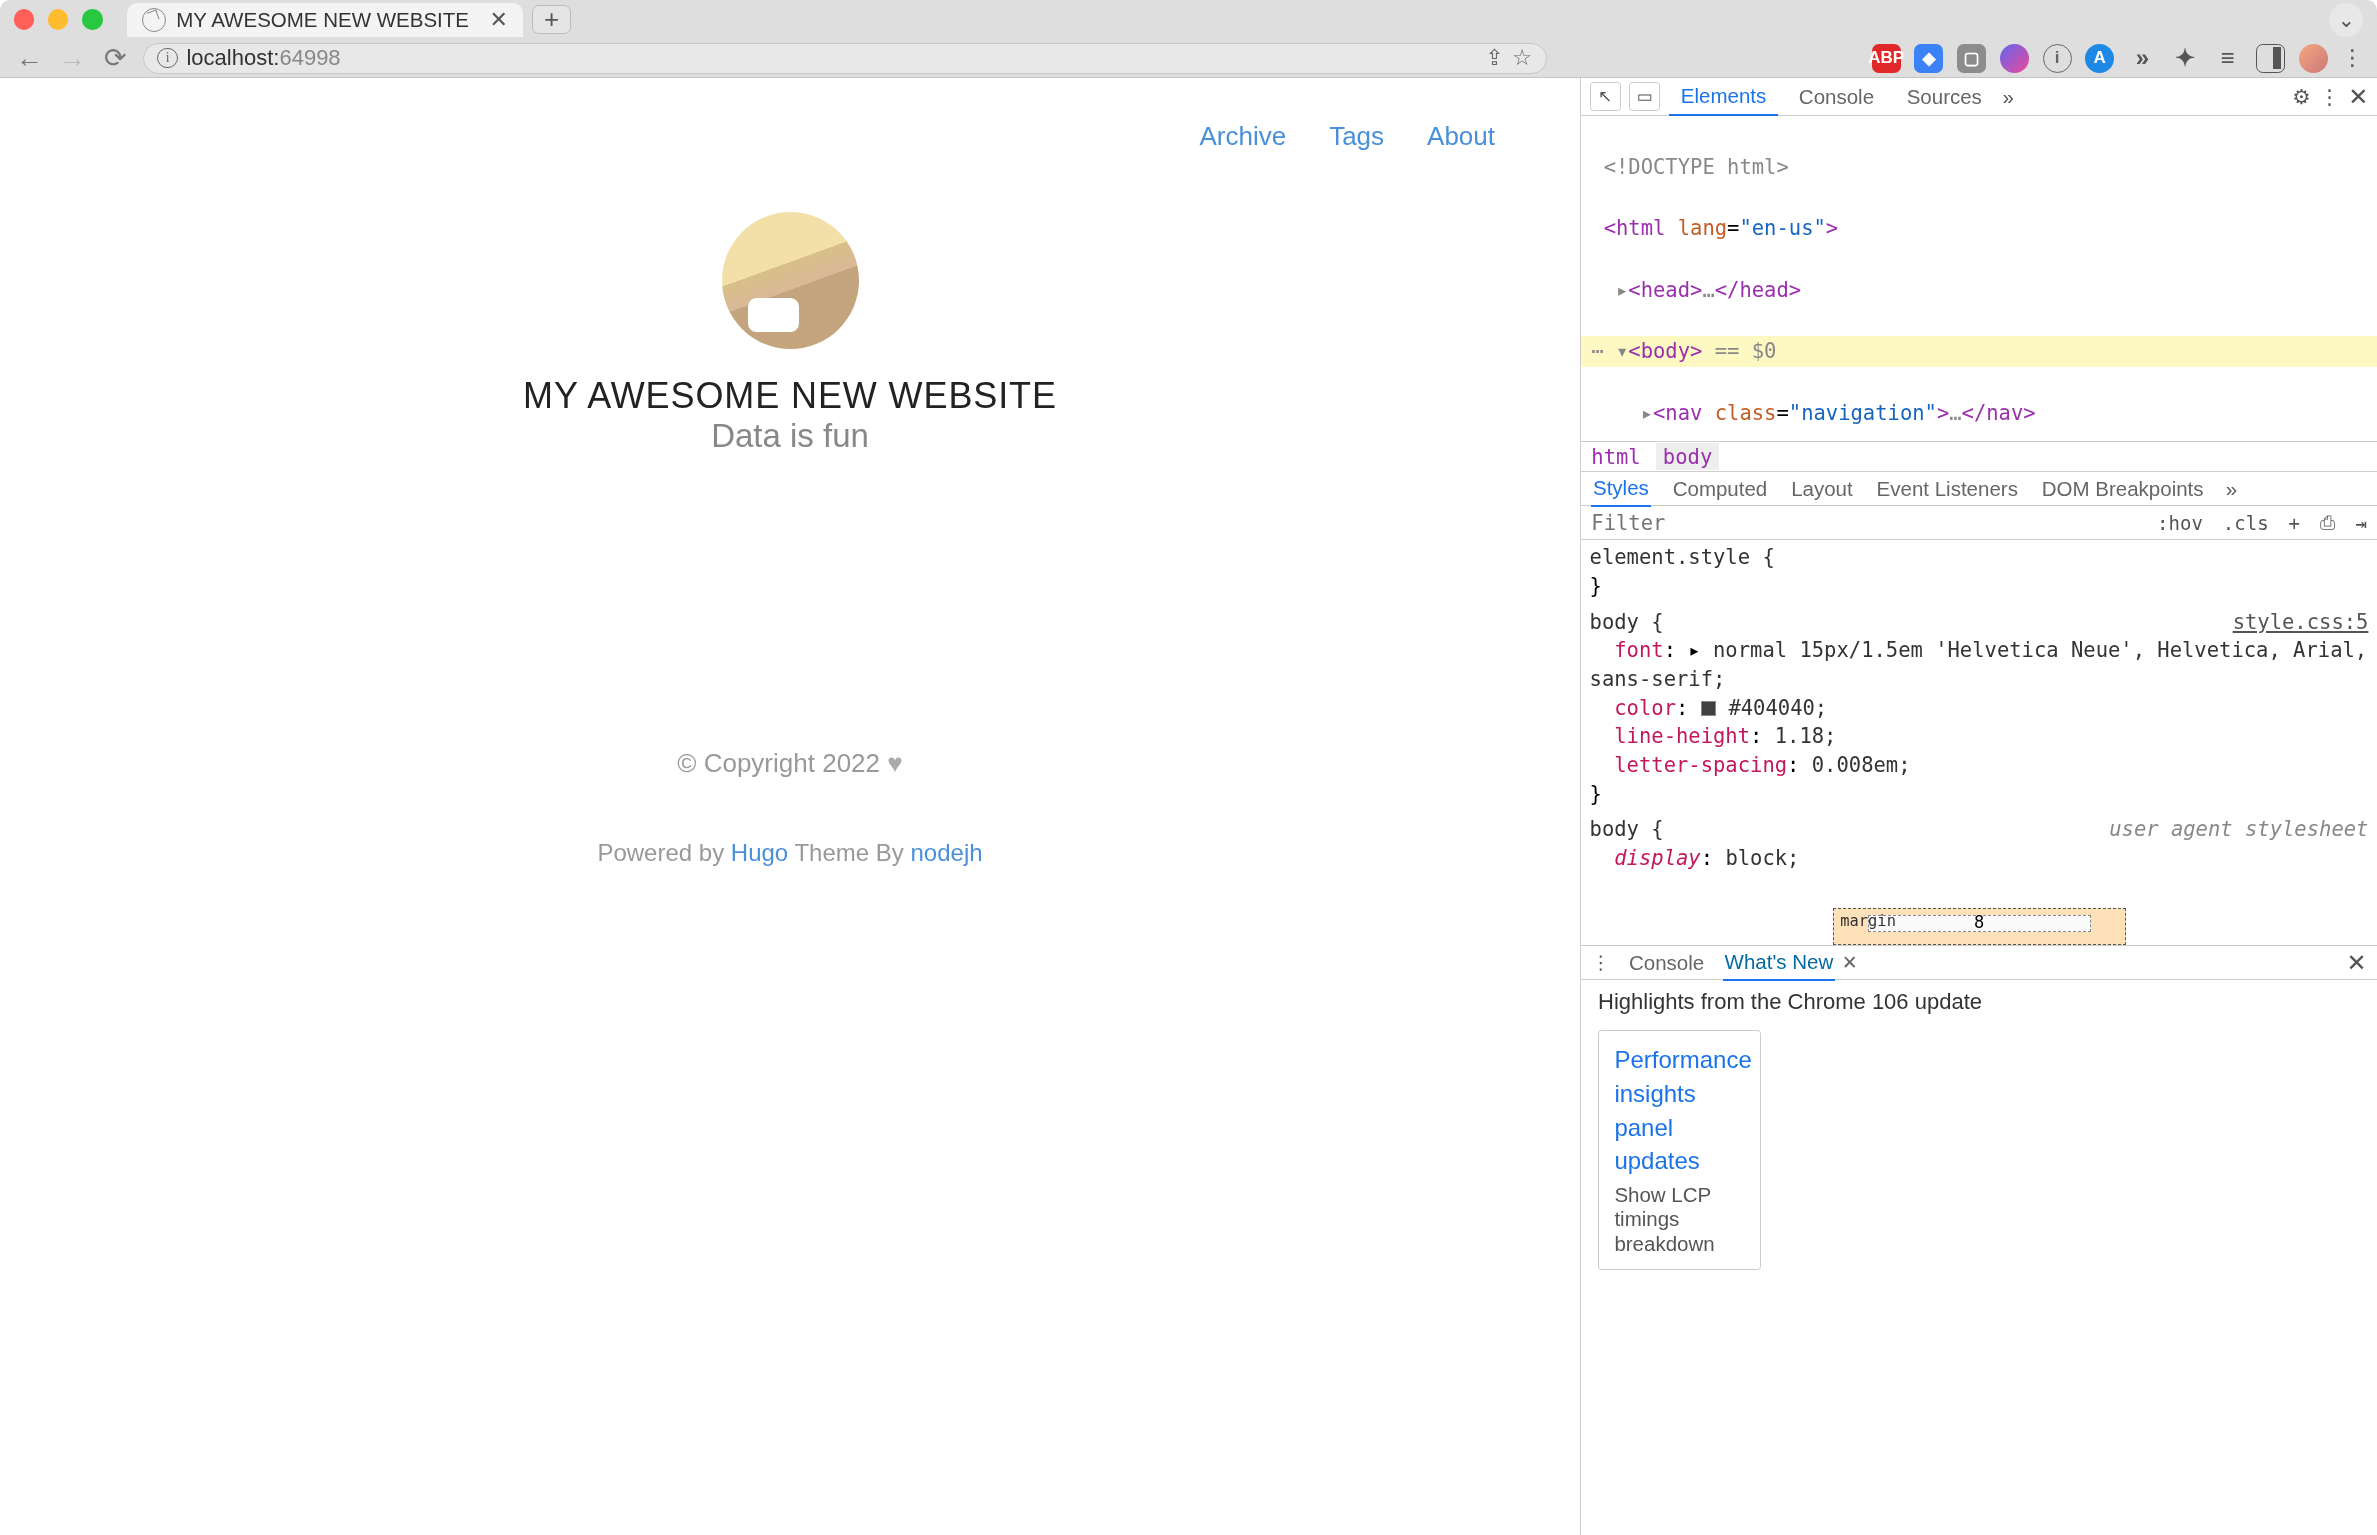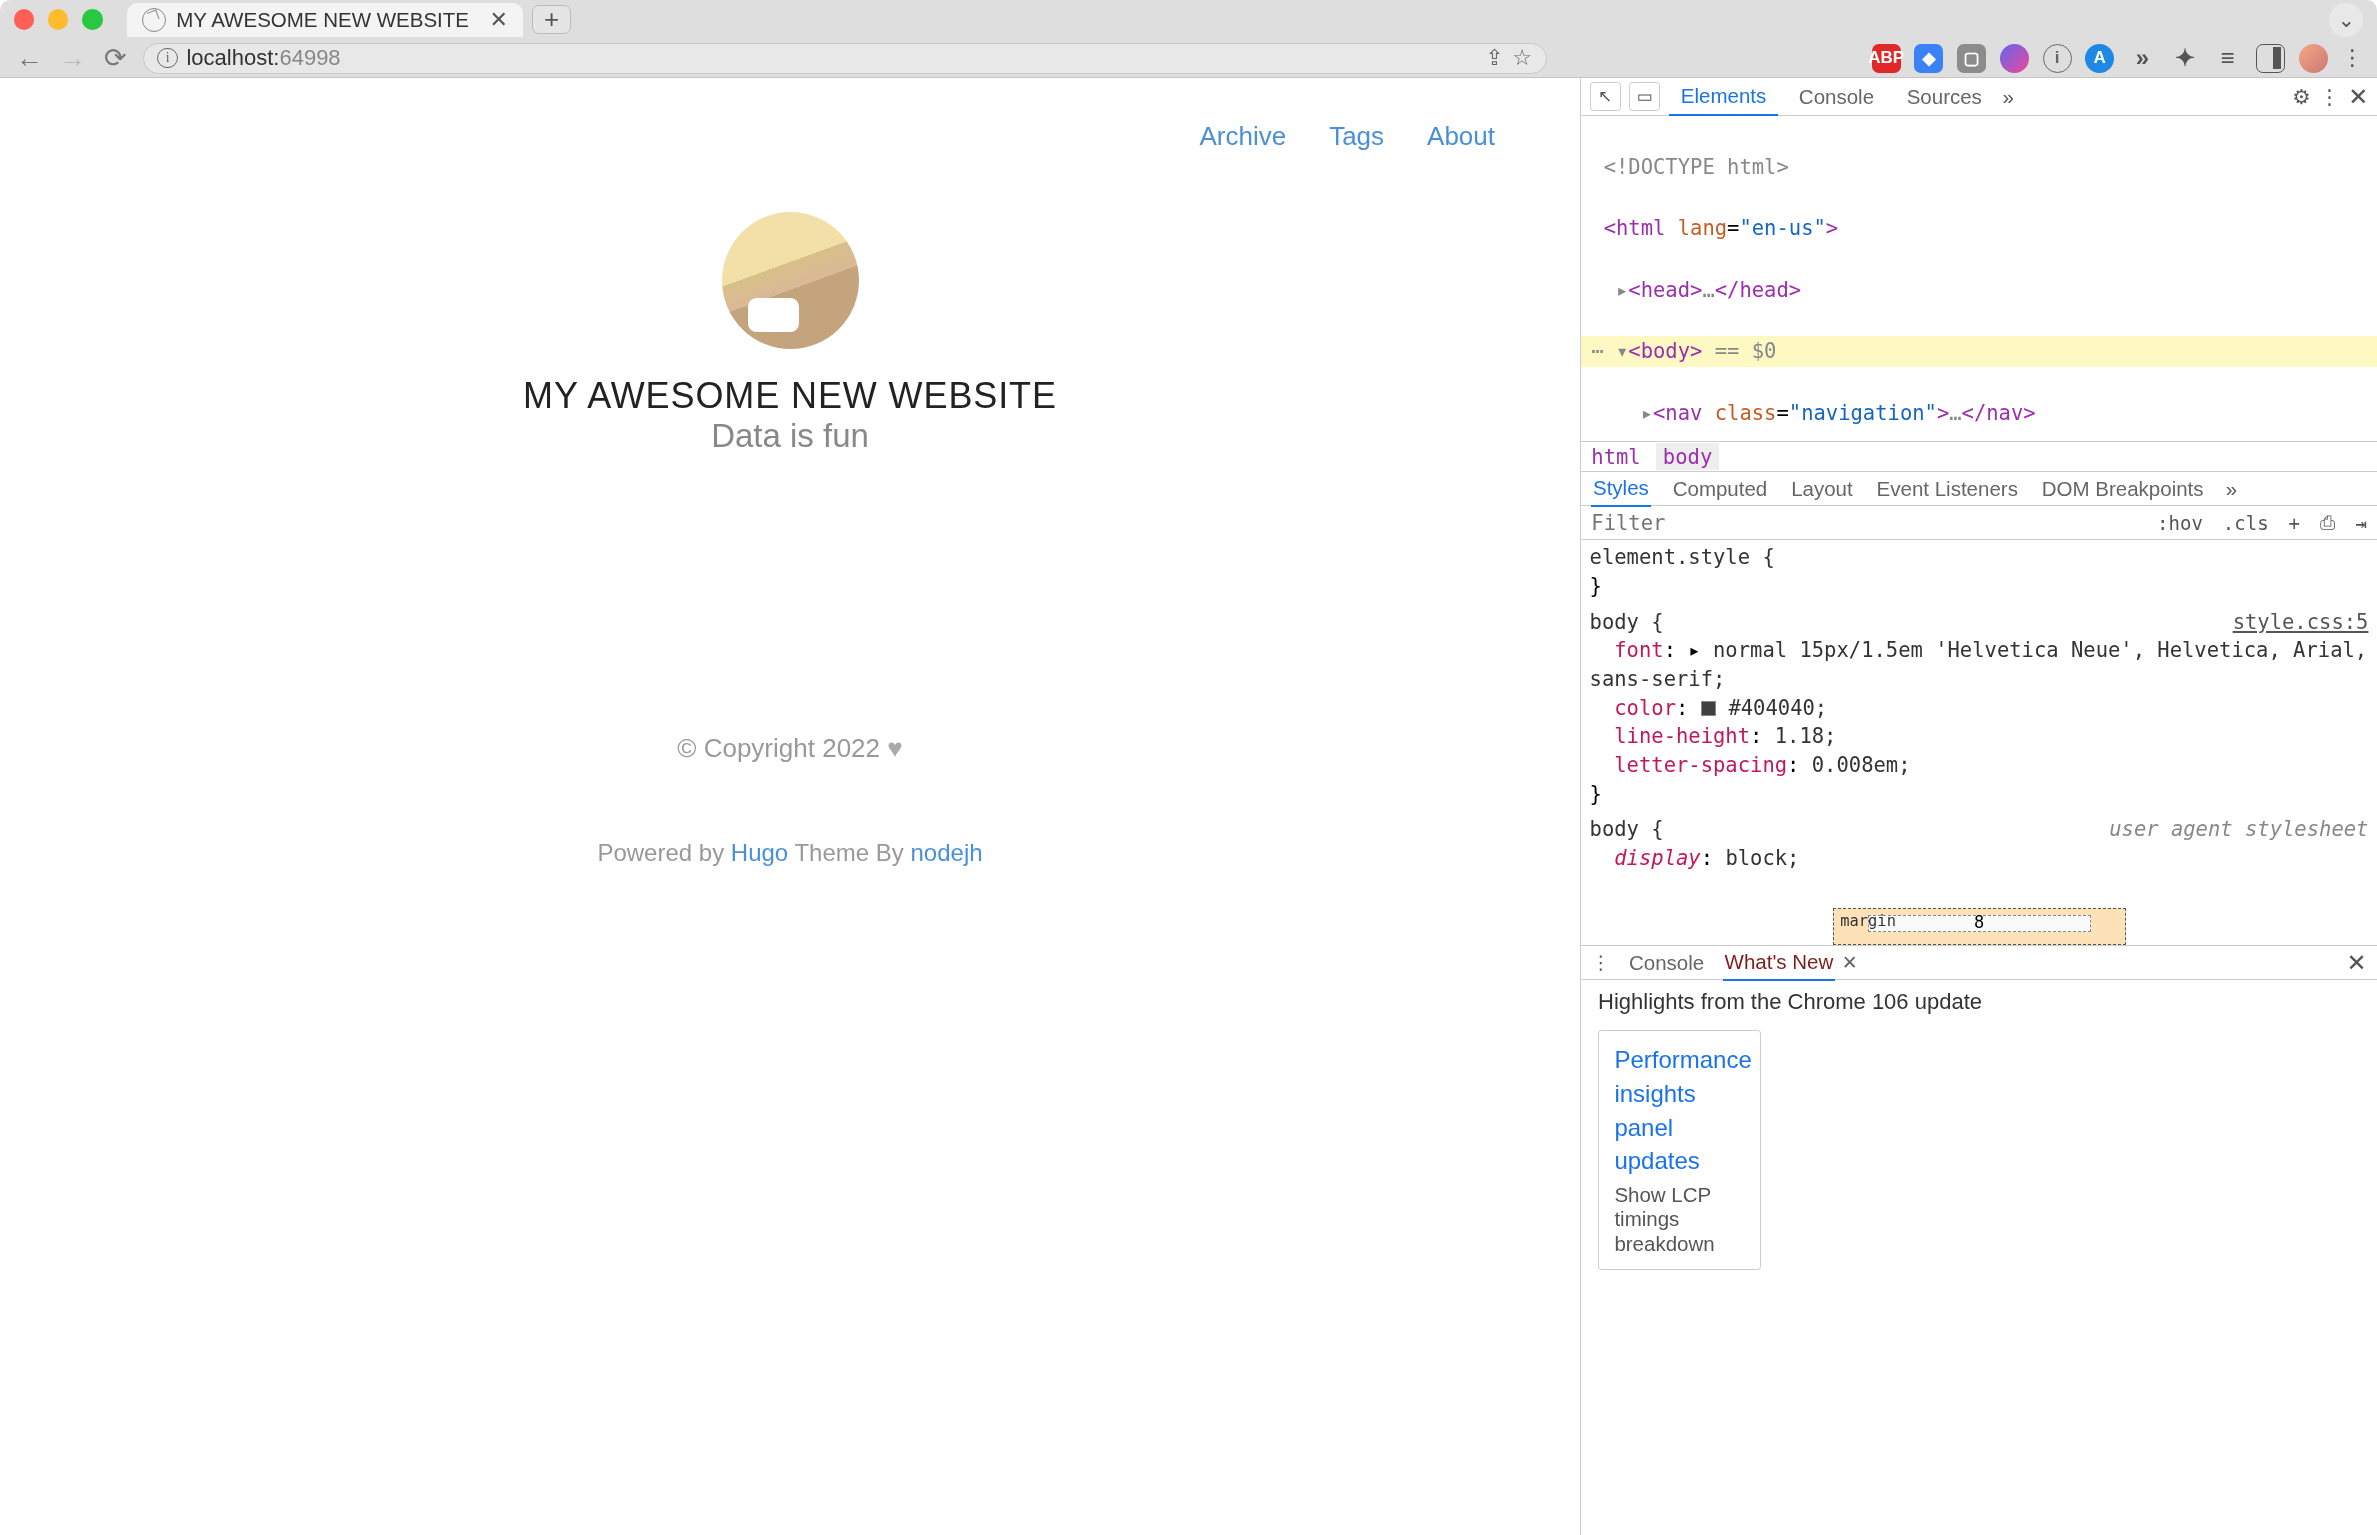--- a/index.html
+++ b/index.html
@@ -146,21 +146,21 @@
   background:#fff; border-radius: 8.6px;
 }
 .page-title { font-size: 36px; color: #222; font-weight: 500; letter-spacing: 0.9px; }
 .page-subtitle { font-size: 33px; color: #888; margin-top: 0; font-weight: 300; }
 .page-footer {
   margin-top: auto; display: flex; flex-direction: column; align-items: center;
   gap: 17px; padding-bottom: 625px;
 }
 .copyright { font-size: 26px; color: #999; margin-top: 154px; }
 .heart { color: #aaa; font-size: 26px; }
-.powered { font-size: 24px; color: #999; margin-top: 58px; }
+.powered { font-size: 24px; color: #999; margin-top: 43px; }
 .powered a { color: #4a90d9; text-decoration: none; }
 
 .devtools {
   flex: 1;
   background: #fff;
   border-left: 0.9px solid #ccc;
   display: flex;
   flex-direction: column;
   font-size: 20.5px;
 }
@@ -262,21 +262,21 @@
 .drawer {
   border-top: 0.9px solid #ccc;
   display: flex; flex-direction: column; flex: 1;
 }
 .drawer-tabs {
   height: 34px; display: flex; align-items: center;
   padding: 0 10.3px; gap: 17px; border-bottom: 0.9px solid #ccc;
 }
 .drawer-vd { font-size: 19px; color: #555; cursor: pointer; }
 .drawer-tab { color: #666; cursor: pointer; padding: 5.1px 1.7px; }
-.drawer-tab.active { color: #7f1d1d; border-bottom: 2.6px solid #1a73e8; }
+.drawer-tab.active { color: #0369a1; border-bottom: 2.6px solid #1a73e8; }
 .drawer-close-tab { font-size: 19px; color: #666; cursor: pointer; margin-left:-10.3px; }
 .drawer-tabs .spacer { flex: 1; }
 .drawer-x { font-size: 24px; color: #555; cursor: pointer; }
 .drawer-body { padding: 8.6px 17px; display: flex; flex-direction: column; gap: 15.4px; flex:1; }
 .drawer-heading { font-size: 22px; color: #333; }
 .drawer-row { display: flex; gap: 26px; }
 .card {
   border: 0.9px solid #ccc; border-radius: 3.4px;
   padding: 12px 15.4px; width: 163px;
 }

